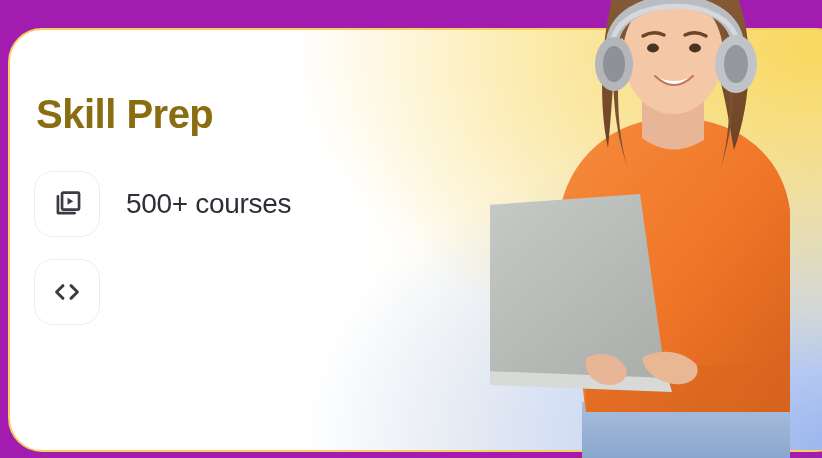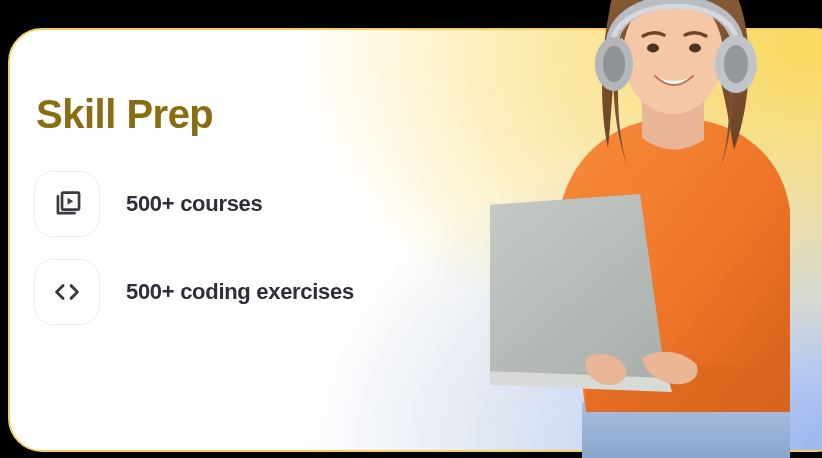--- a/index.html
+++ b/index.html
@@ -9,21 +9,21 @@
     height: 458px;
     overflow: hidden;
     background: #ffffff;
     font-family: "Liberation Sans", sans-serif;
   }
 
   #promo-banner {
     position: relative;
     width: 822px;
     height: 458px;
-    background: #000000;
+    background: #a21caf;
   }
 
   
   .card {
     position: absolute;
     left: 8px;
     top: 28px;
     width: 842px;          
     height: 424px;
     border: 2px solid #f5d060;
@@ -70,22 +70,22 @@
     background: #ffffff;
     display: flex;
     align-items: center;
     justify-content: center;
   }
 
   .icon-box svg { display: block; }
 
   .feature-label {
     margin-left: 26px;
-    font-size: 22px;
-    font-weight: 700;
+    font-size: 28px;
+    font-weight: 400;
     letter-spacing: -0.3px;
     color: #2e2e38;
     white-space: nowrap;
   }
 
   
   .photo {
     position: absolute;
     right: -8px;
     top: -28px;
@@ -117,21 +117,20 @@
         <span class="feature-label">500+ courses</span>
       </div>
 
       <div class="feature-row">
         <span class="icon-box">
           <svg width="34" height="34" viewBox="0 0 24 24" fill="none" stroke="#3b3b42" stroke-width="2" stroke-linecap="round" stroke-linejoin="round">
             <polyline points="9.2,7.5 4.6,12 9.2,16.5"></polyline>
             <polyline points="14.8,7.5 19.4,12 14.8,16.5"></polyline>
           </svg>
         </span>
-        <span class="feature-label">500+ coding exercises</span>
       </div>
 
 
     </div>
   </div>
 
   <div class="photo">
     <svg viewBox="0 0 340 486" preserveAspectRatio="xMidYMid slice">
       <defs>
         <linearGradient id="shirtG" x1="0" y1="0" x2="1" y2="1">

